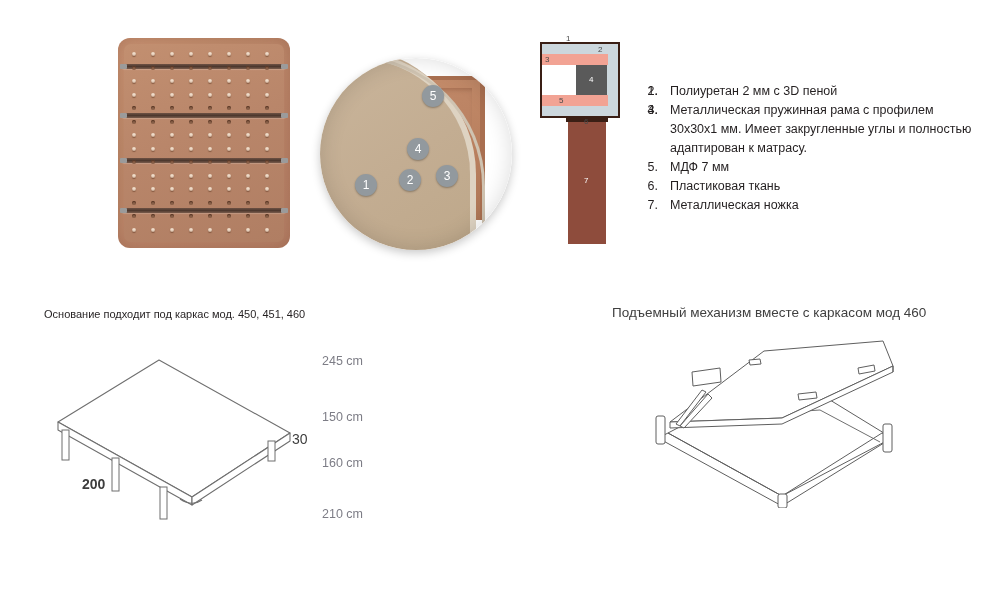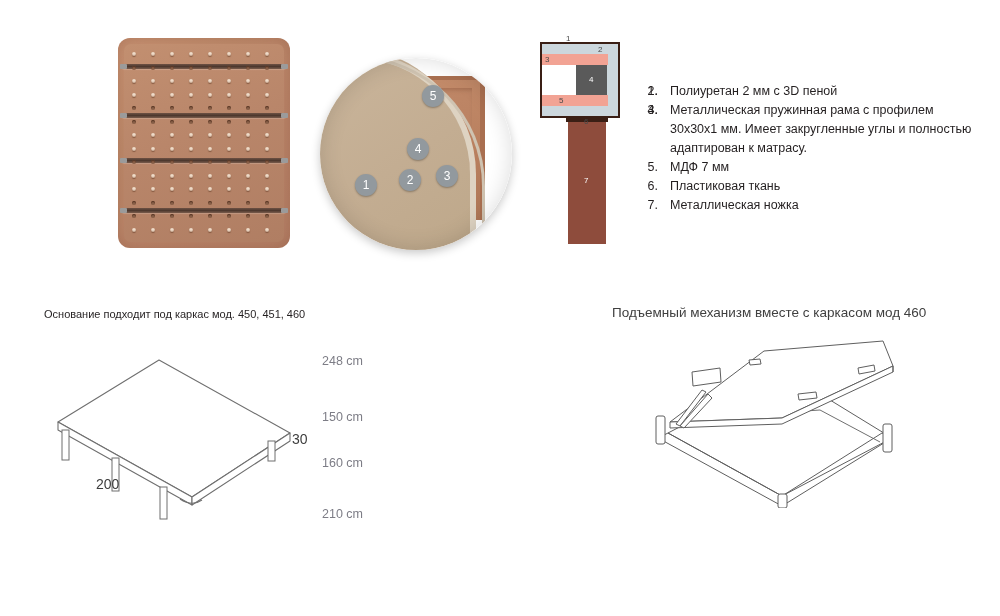--- a/index.html
+++ b/index.html
@@ -451,25 +451,25 @@
     </g>
     <g fill="#ffffff" stroke="#6f6f6f" stroke-width="1">
 
       <rect x="22" y="85" width="7" height="30"></rect>
       <rect x="72" y="113" width="7" height="33"></rect>
       <rect x="120" y="142" width="7" height="32"></rect>
       <rect x="228" y="96" width="7" height="20"></rect>
     </g>
   </svg>
   <span class="dim-label" style="left:252px; top:86px;">30</span>
-  <span class="dim-label" style="left:56px; top:131px;">200</span>
+  <span class="dim-label" style="left:42px; top:131px;font-weight:bold;">200</span>
 </div>
 
 <div id="dims">
-  <span class="dim-row" style="top:6px;">248 cm</span>
+  <span class="dim-row" style="top:6px;">245 cm</span>
   <span class="dim-row" style="top:62px;">150 cm</span>
   <span class="dim-row" style="top:108px;">160 cm</span>
   <span class="dim-row" style="top:159px;">210 cm</span>
 </div>
 
 <div id="lift-drawing">
   <svg width="340" height="170" viewBox="0 0 340 170">
     <g fill="#ffffff" stroke="#5f5f5f" stroke-width="1" stroke-linejoin="round">
 
       <path d="M 28 100 L 152 168 L 262 100 L 252 95 L 152 158 L 38 95 Z"></path>

